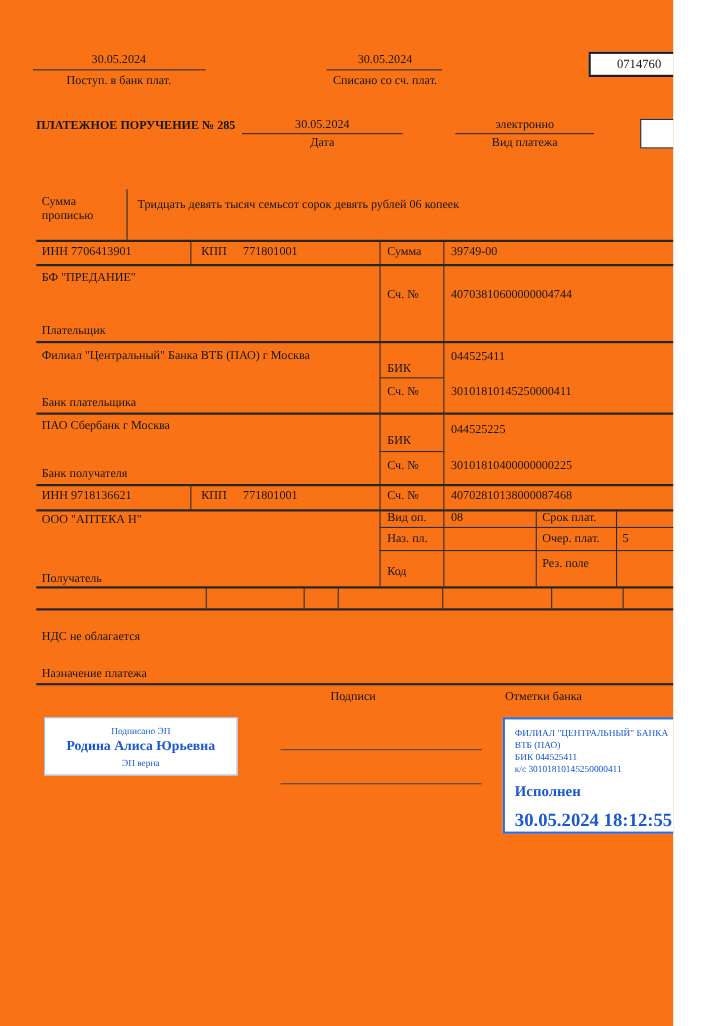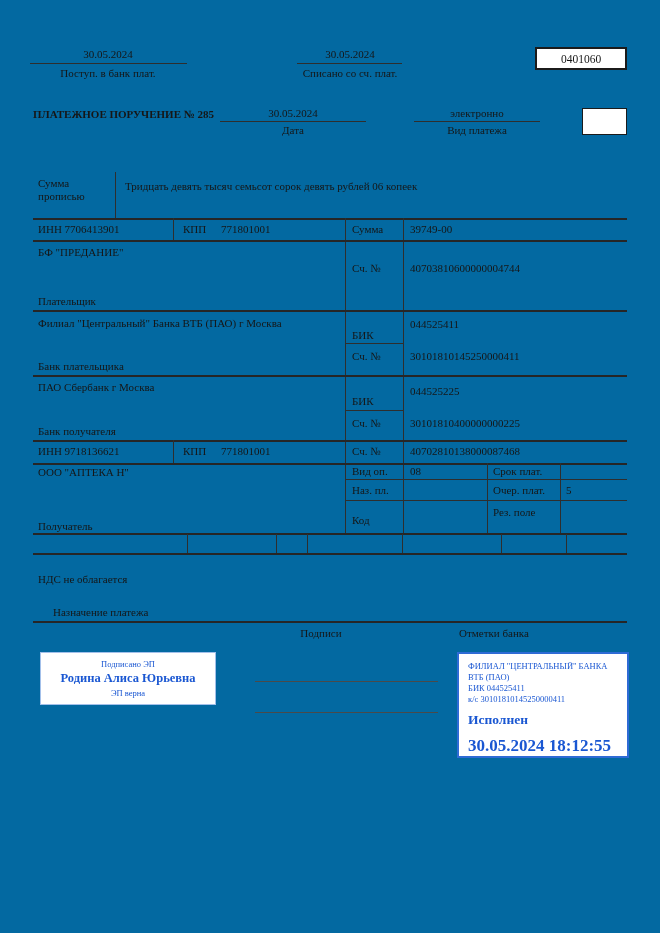--- a/index.html
+++ b/index.html
@@ -1,17 +1,17 @@
 <!DOCTYPE html>
 <html style="--stamp-blue: #1a57d2; --stamp-border: #2e6bd5; --sig-border: #a3c0ea;"><head>
 <meta charset="utf-8">
 <style>
   html,body{margin:0;padding:0;}
   body{background:#ffffff;font-family:"Liberation Serif", serif;}
-  .page{position:relative;width:660px;height:933px;background:#0369a1;overflow:hidden;color:#161616;}
+  .page{position:relative;width:612px;height:933px;background:#f97316;overflow:hidden;color:#161616;}
   .t{position:absolute;font-size:11px;line-height:13px;white-space:nowrap;color:#161616;}
   .c{transform:translateX(-50%);text-align:center;}
   .wrap{white-space:normal;}
   .b{font-weight:bold;}
   .hl{position:absolute;height:2px;background:#262626;}
   .hl1{position:absolute;height:1px;background:#2e2e2e;}
   .vl{position:absolute;width:1px;background:#2e2e2e;}
   .box{position:absolute;box-sizing:border-box;background:#fff;}
   .formcode{border:2px solid #1b1b1b;display:flex;align-items:center;justify-content:center;font-size:11.5px;}
   .smallbox{border:1.5px solid #1b1b1b;}
@@ -31,21 +31,21 @@
 
   <div class="t c" style="left:108px;top:48px">30.05.2024</div>
   <div class="hl1" style="left:30px;top:63px;width:157px"></div>
   <div class="t c" style="left:108px;top:67px">Поступ. в банк плат.</div>
 
   <div class="t c" style="left:350px;top:48px">30.05.2024</div>
   <div class="hl1" style="left:297px;top:63px;width:105px"></div>
   <div class="t c" style="left:350px;top:67px">Списано со сч. плат.</div>
 
   <div class="box formcode" style="left:535px;top:47px;width:92px;height:23px">
-    <span>0401060</span>
+    <span>0714760</span>
   </div>
 
   <div class="t b" style="left:33px;top:108px">ПЛАТЕЖНОЕ ПОРУЧЕНИЕ № 285</div>
   <div class="t c" style="left:293px;top:107px">30.05.2024</div>
   <div class="hl1" style="left:220px;top:121px;width:146px"></div>
   <div class="t c" style="left:293px;top:124px">Дата</div>
   <div class="t c" style="left:477px;top:107px">электронно</div>
   <div class="hl1" style="left:414px;top:121px;width:126px"></div>
   <div class="t c" style="left:477px;top:124px">Вид платежа</div>
   <div class="box smallbox" style="left:582px;top:108px;width:45px;height:27px"></div>
@@ -123,21 +123,21 @@
 
   <div class="vl" style="left:187px;top:534px;height:19px"></div>
   <div class="vl" style="left:276px;top:534px;height:19px"></div>
   <div class="vl" style="left:307px;top:534px;height:19px"></div>
   <div class="vl" style="left:402px;top:534px;height:19px"></div>
   <div class="vl" style="left:501px;top:534px;height:19px"></div>
   <div class="vl" style="left:566px;top:534px;height:19px"></div>
   <div class="hl" style="left:33px;top:553px;width:594px"></div>
 
   <div class="t" style="left:38px;top:573px">НДС не облагается</div>
-  <div class="t" style="left:53px;top:606px">Назначение платежа</div>
+  <div class="t" style="left:38px;top:606px">Назначение платежа</div>
   <div class="hl" style="left:33px;top:621px;width:594px"></div>
 
   <div class="t c" style="left:321px;top:627px">Подписи</div>
   <div class="t c" style="left:494px;top:627px">Отметки банка</div>
 
   <div class="box sigstamp" style="left:40px;top:652px;width:176px;height:53px">
     <div class="s1">Подписано ЭП</div>
     <div class="s2">Родина Алиса Юрьевна</div>
     <div class="s3">ЭП верна</div>
   </div>

